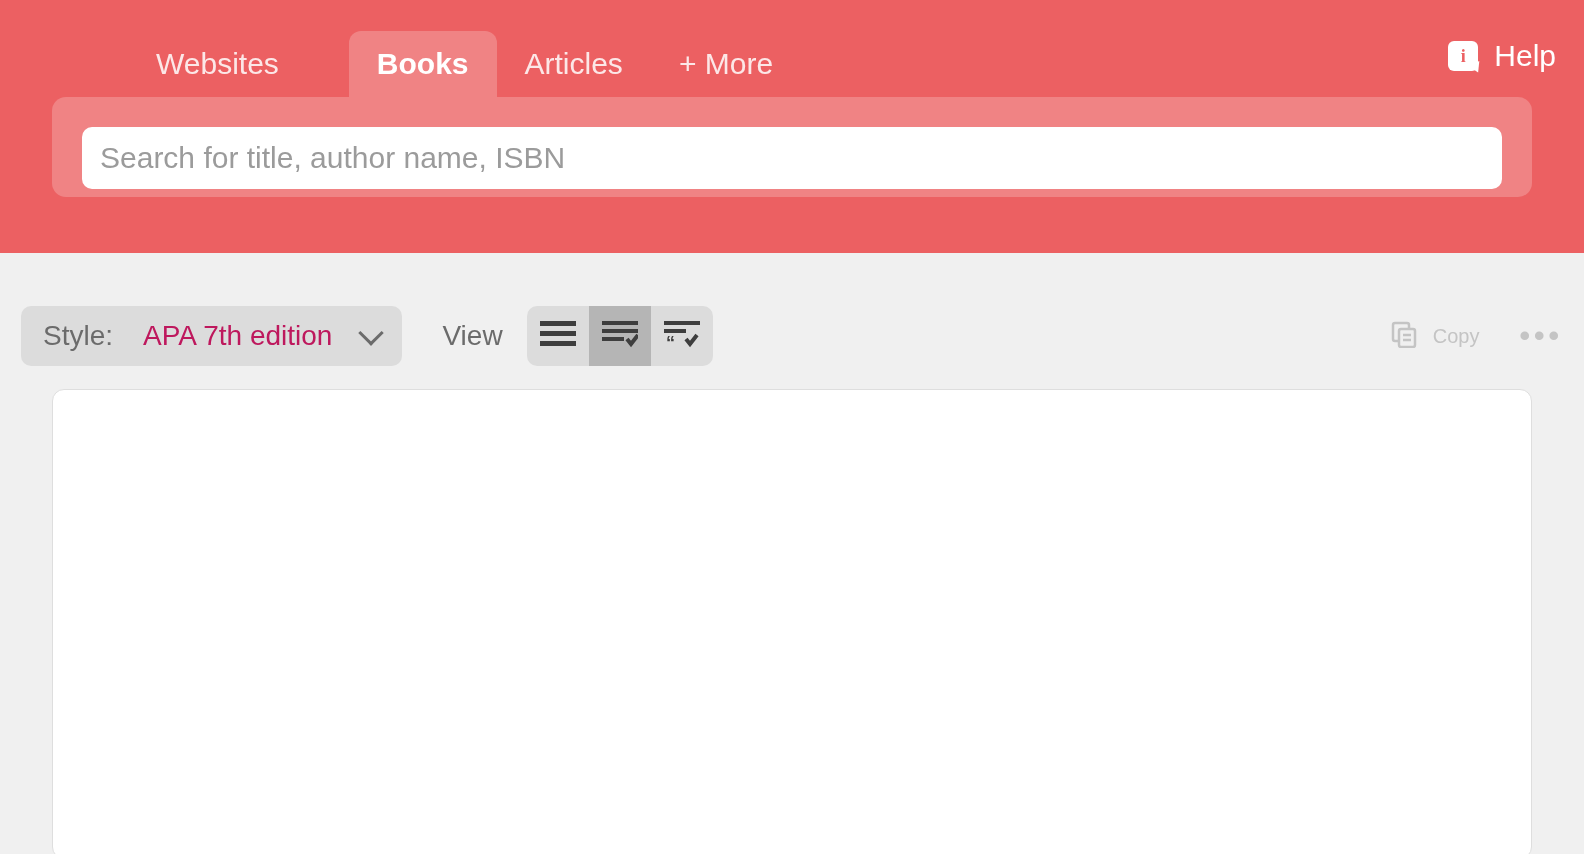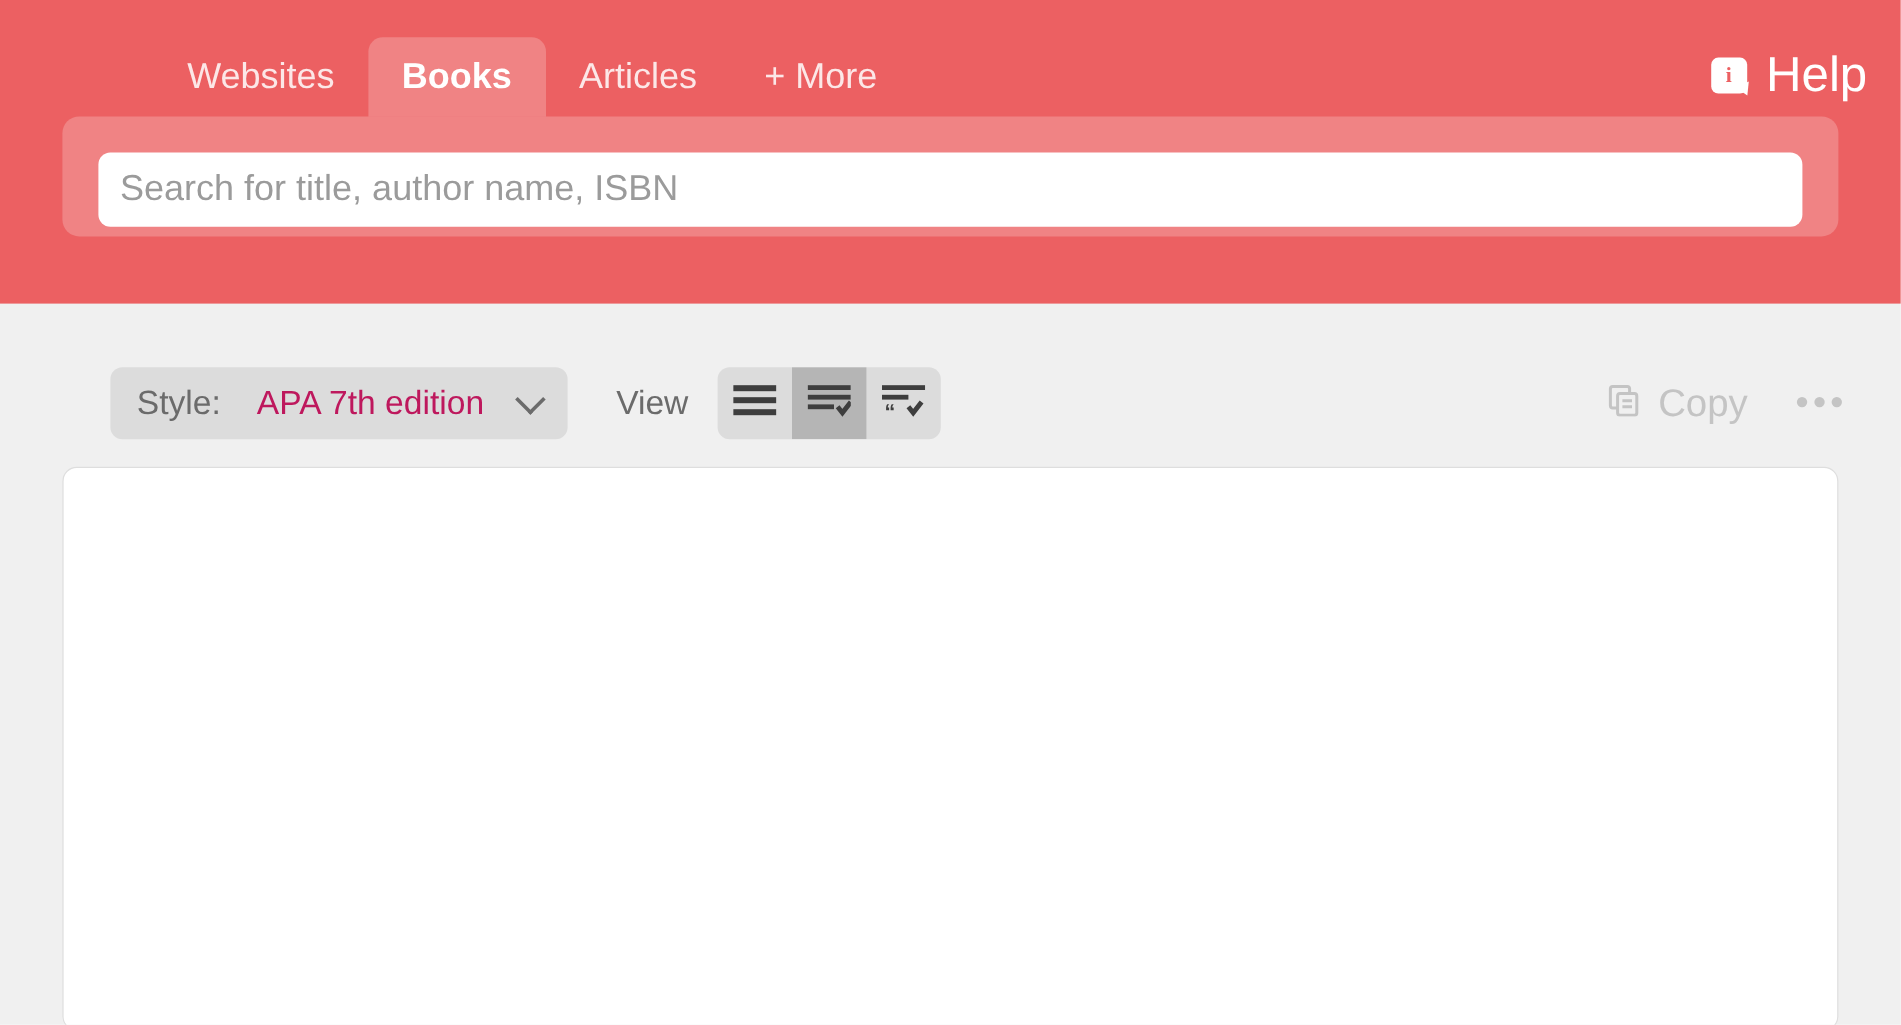--- a/index.html
+++ b/index.html
@@ -28,20 +28,21 @@
     padding: 16px 28px;
     cursor: pointer;
     opacity: 0.85;
   }
   .tab.active {
     background: rgba(255,255,255,0.22);
     border-top-left-radius: 12px;
     border-top-right-radius: 12px;
     opacity: 1;
     font-weight: 600;
+    margin-left: 42px;
   }
 
   .help-group {
     position: absolute;
     right: 28px;
     top: 8px;
     display: flex;
     align-items: center;
     gap: 16px;
     cursor: pointer;
@@ -65,21 +66,21 @@
     right: -4px;
     bottom: -2px;
     width: 0; height: 0;
     border-left: 6px solid transparent;
     border-right: 6px solid transparent;
     border-top: 10px solid #ffffff;
     transform: rotate(-25deg);
   }
   .help-text {
     color: #ffffff;
-    font-size: 41px;
+    font-size: 30px;
     font-weight: 400;
   }
 
   .search-wrap {
     margin: 0 52px;
     background: rgba(255,255,255,0.22);
     border-radius: 14px;
     padding: 30px 30px;
     height: 100px;
   }
@@ -93,25 +94,24 @@
     padding: 0 18px;
     color: #333;
     outline: none;
   }
   .search-input::placeholder { color: #9b9b9b; }
 
   .toolbar {
     height: 106px;
     display: flex;
     align-items: center;
-    padding: 0 44px;
+    padding: 0 21px;
     gap: 40px;
     background: #f0f0f0;
     margin-top: 30px;
-    margin-left: 48px;
   }
 
   .style-dropdown {
     background: #dcdcdc;
     border-radius: 10px;
     padding: 14px 22px;
     display: flex;
     align-items: center;
     gap: 30px;
     cursor: pointer;
@@ -154,21 +154,21 @@
     margin-left: auto;
     display: flex;
     align-items: center;
     gap: 40px;
     color: #c4c4c4;
   }
   .copy-group {
     display: flex;
     align-items: center;
     gap: 15px;
-    font-size: 32px;
+    font-size: 20px;
     cursor: pointer;
   }
   .dots {
     font-size: 30px;
     letter-spacing: 4px;
     cursor: pointer;
     color: #c4c4c4;
     font-weight: 700;
   }
 

